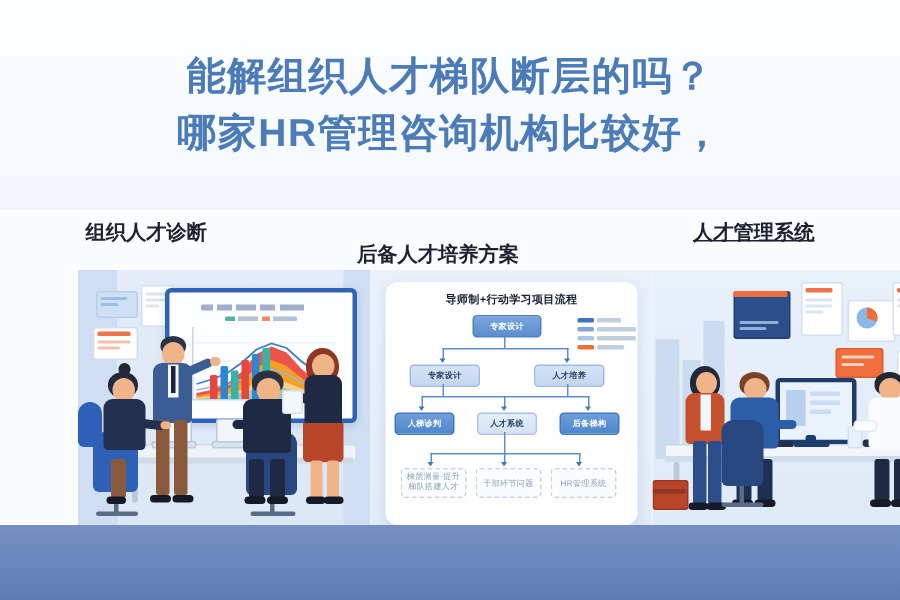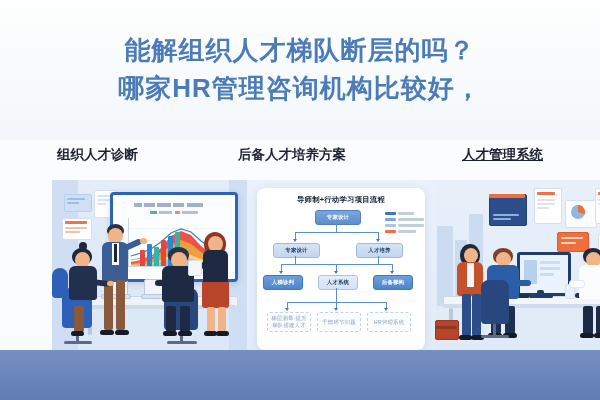--- a/index.html
+++ b/index.html
@@ -16,21 +16,21 @@
     display:flex;flex-direction:column;align-items:center;justify-content:center;}
   .title-line{
     color:#4b7cb8;font-weight:bold;font-size:26px;letter-spacing:1px;
     line-height:1.45;white-space:nowrap;
   }
 
   
   .captions{position:absolute;left:0;top:143px;width:600px;height:24px;}
   .cap{position:absolute;font-size:13.5px;font-weight:bold;color:#1d2230;white-space:nowrap;}
   .cap.c1{left:57px;top:3px;}
-  .cap.c2{left:238px;top:3px;text-align:center;}
+  .cap.c2{left:238px;top:18px;text-align:center;}
   .cap.c3{left:462px;top:3px;text-decoration:underline;}
 
   
   .panels{position:absolute;left:0;top:168px;width:600px;height:232px;}
   .panel{position:absolute;top:12px;height:182px;overflow:hidden;margin-left:40px;}
   .p1{left:12px;width:195px;}
   .p2{left:207px;width:188px;}
   .p3{left:395px;width:193px;}
 
   

